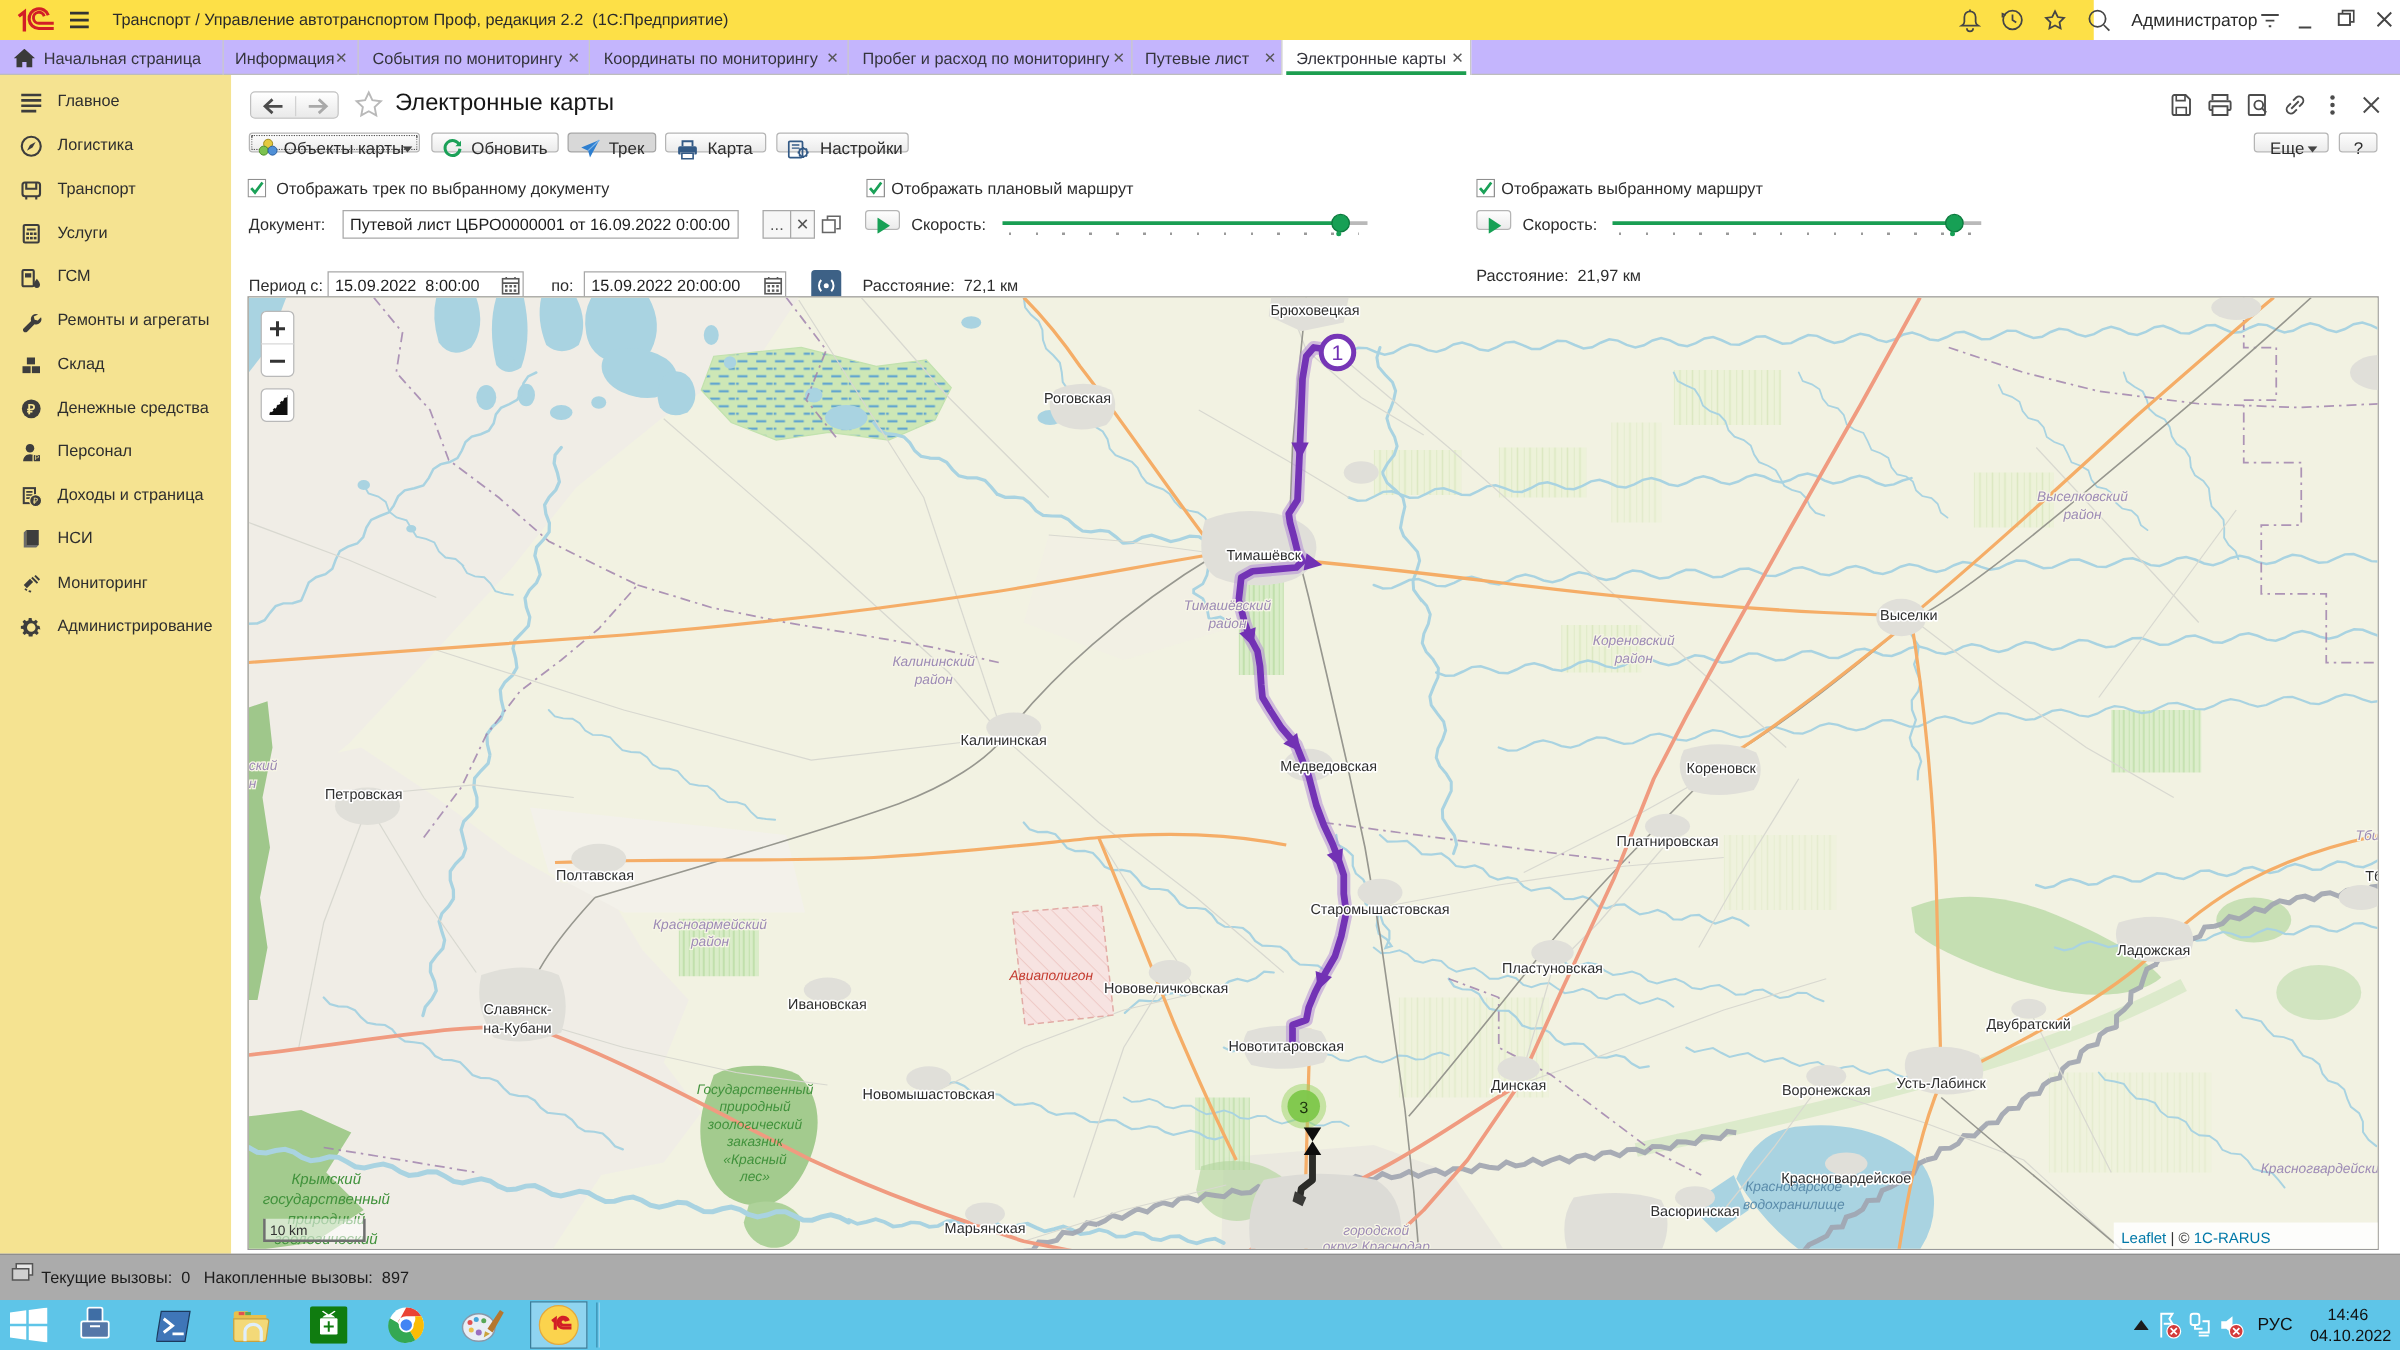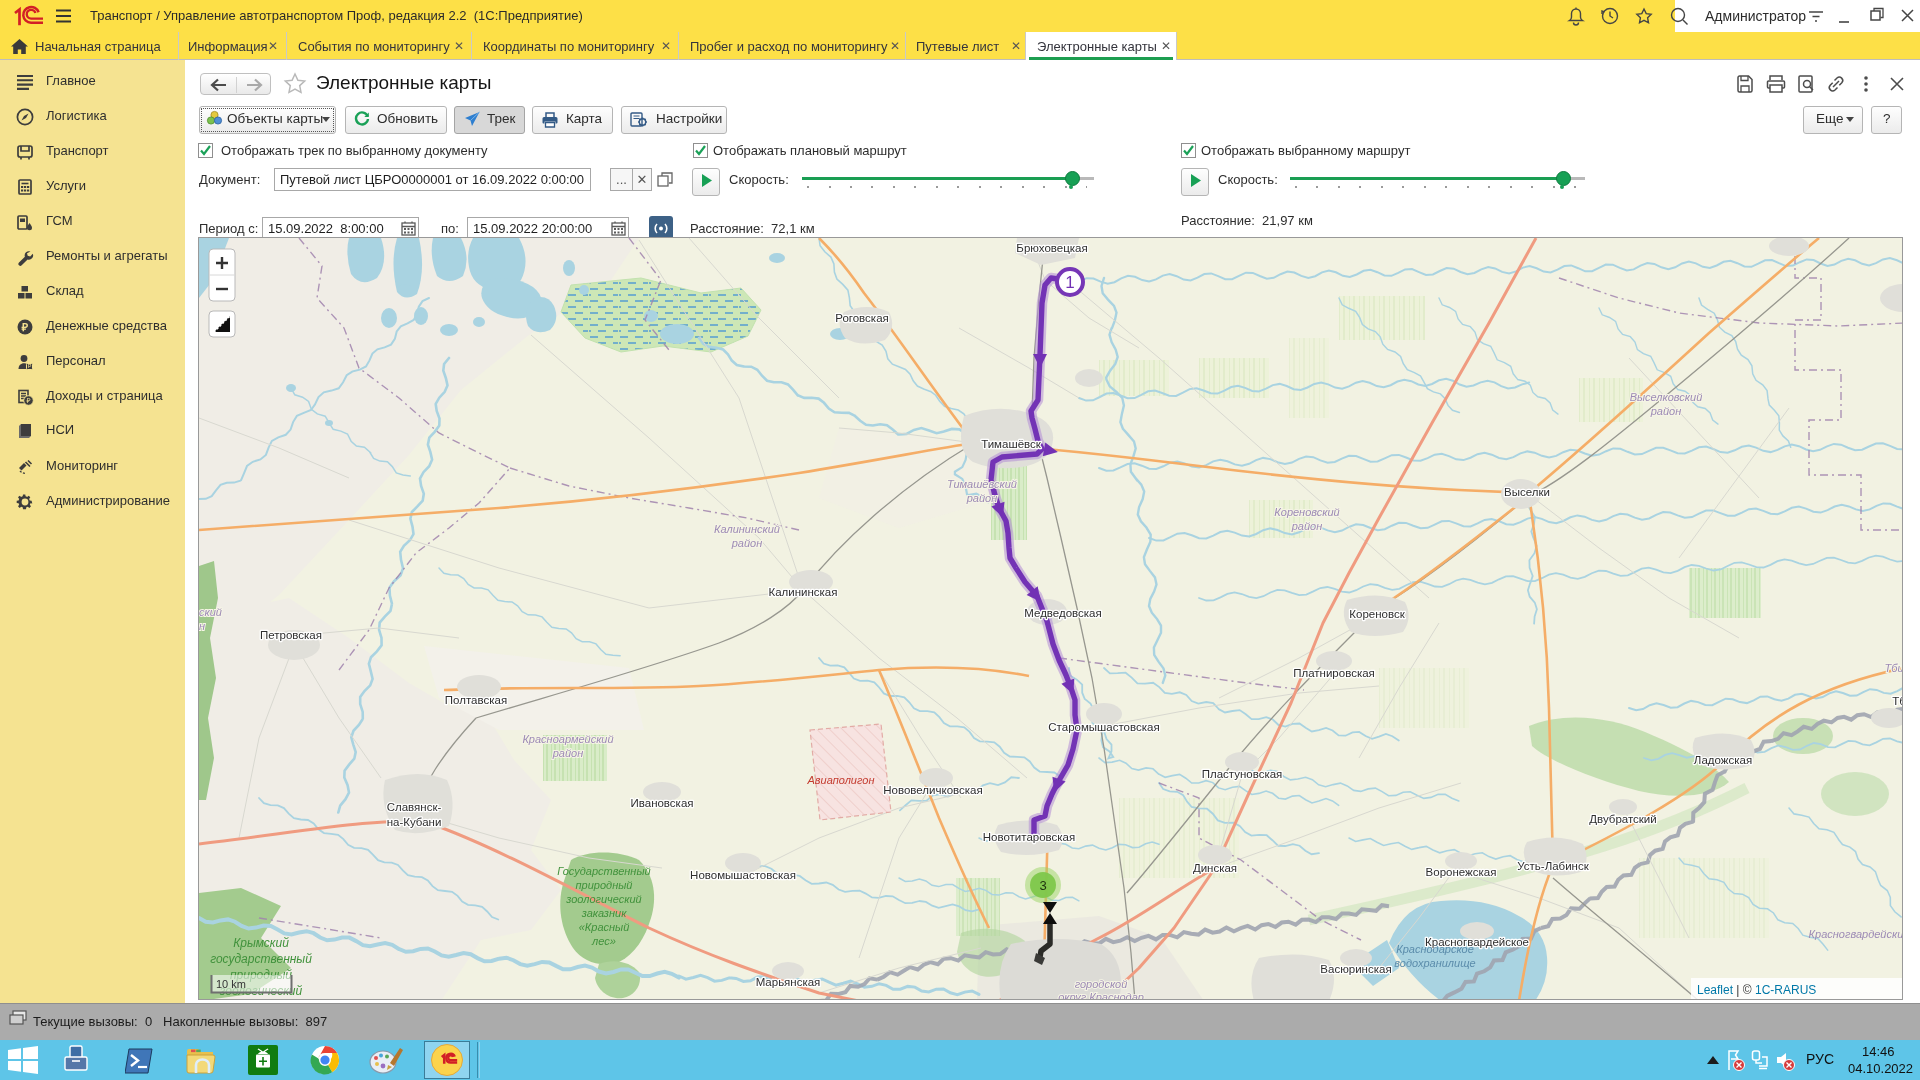--- a/index.html
+++ b/index.html
@@ -1,26 +1,26 @@
 <!DOCTYPE html>
 <html><head><meta charset="utf-8"><style>
 *{margin:0;padding:0;box-sizing:border-box}
 html,body{width:1920px;height:1080px;overflow:hidden;font-family:"Liberation Sans",sans-serif;background:#fff}
 #titlebar{position:absolute;left:0;top:0;width:1675px;height:32px;background:#fde047}
-#tabbar{position:absolute;left:0;top:32px;width:1920px;height:28px;background:#fde047;border-bottom:1px solid #bdbdbd}
+#tabbar{position:absolute;left:0;top:32px;width:1920px;height:28px;background:#c4b5fd;border-bottom:1px solid #bdbdbd}
 #sidebar{position:absolute;left:0;top:60px;width:185px;height:943px;background:#f5e391}
 #content{position:absolute;left:185px;top:60px;width:1735px;height:943px;background:#fff}
 #statusbar{position:absolute;left:0;top:1003px;width:1920px;height:37px;background:#ababab;border-top:1px solid #8f8f8f}
 #taskbar{position:absolute;left:0;top:1040px;width:1920px;height:40px;background:#5ec5e8}
 .tabtxt{position:absolute;top:7px;font-size:13px;color:#34343c;white-space:nowrap}
 .tabsep{position:absolute;top:0;width:1px;height:28px;background:#c9c9c9}
 .tabx{position:absolute;top:7px;font-size:12px;color:#555}
 .sbitem{position:absolute;left:46px;font-size:13px;color:#2e2e2e;white-space:nowrap}
 .sbico{position:absolute;left:16px;width:18px;height:18px}
-.btn{position:absolute;height:28px;background:linear-gradient(#fefefe,#ebebeb);border:1px solid #b5b5b5;border-radius:3px;font-size:13.5px;color:#2d2d2d;white-space:nowrap}
+.btn{position:absolute;height:16px;background:linear-gradient(#fefefe,#ebebeb);border:1px solid #b5b5b5;border-radius:3px;font-size:13.5px;color:#2d2d2d;white-space:nowrap}
 .lbl{position:absolute;font-size:13px;color:#2d2d2d;white-space:nowrap}
 .inp{position:absolute;height:23px;border:1px solid #a8a8a8;background:#fff;font-size:13px;color:#1e1e1e;line-height:21px;padding-left:5px;white-space:nowrap;overflow:hidden}
 .chk{position:absolute;width:15px;height:15px}
 </style></head><body>
 <div id="titlebar">
  <svg width="46" height="26" style="position:absolute;left:0px;top:2px" viewBox="0 0 46 26">
   <g stroke="#d21f26" fill="none">
    <path d="M15 11 L19.5 7.5 V23.2" stroke-width="2.7"></path>
    <path d="M43 20.8 H31 A7.9 7.9 0 1 1 38.6 10.2" stroke-width="2.5"></path>
    <path d="M43 16.6 H31.2 A4.4 4.4 0 1 1 35.4 11.0" stroke-width="2.3"></path>

